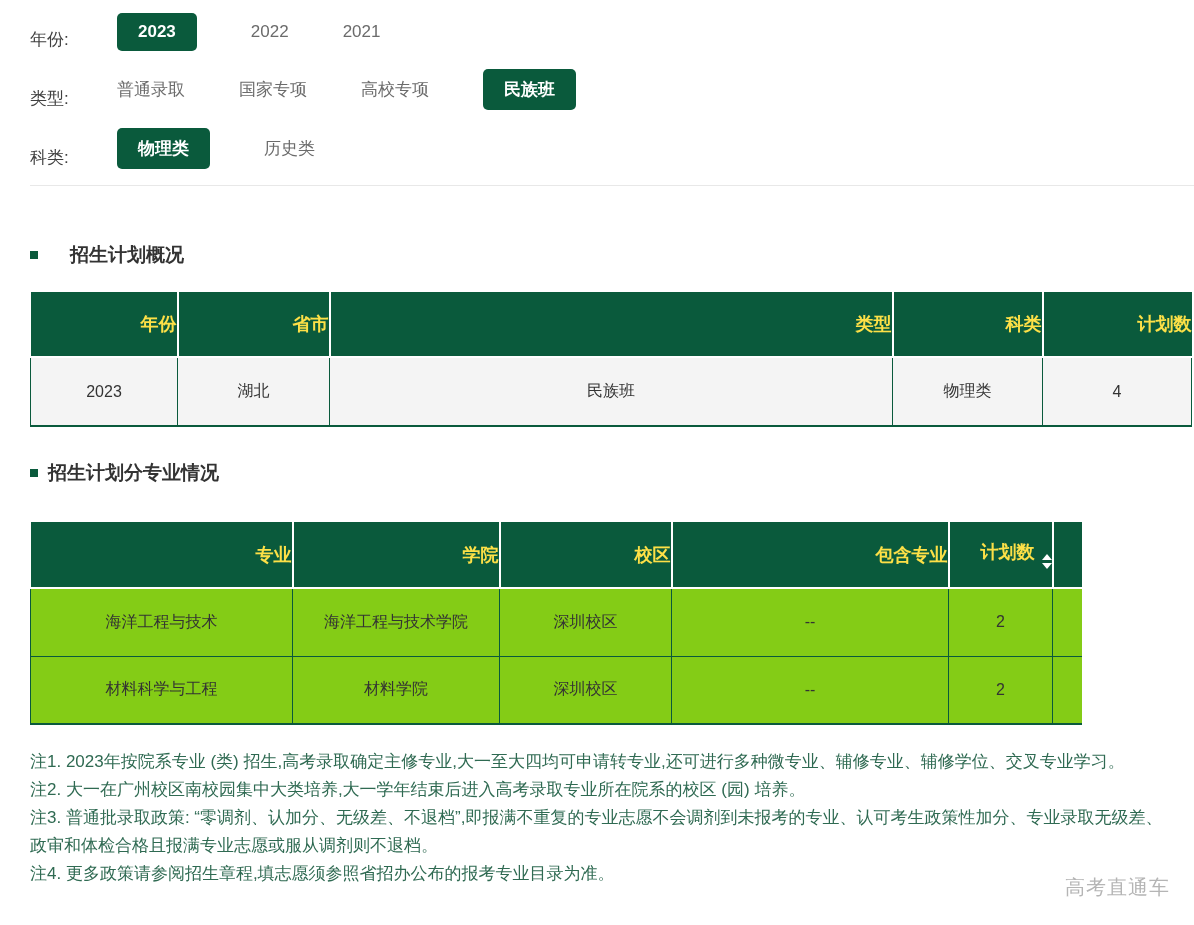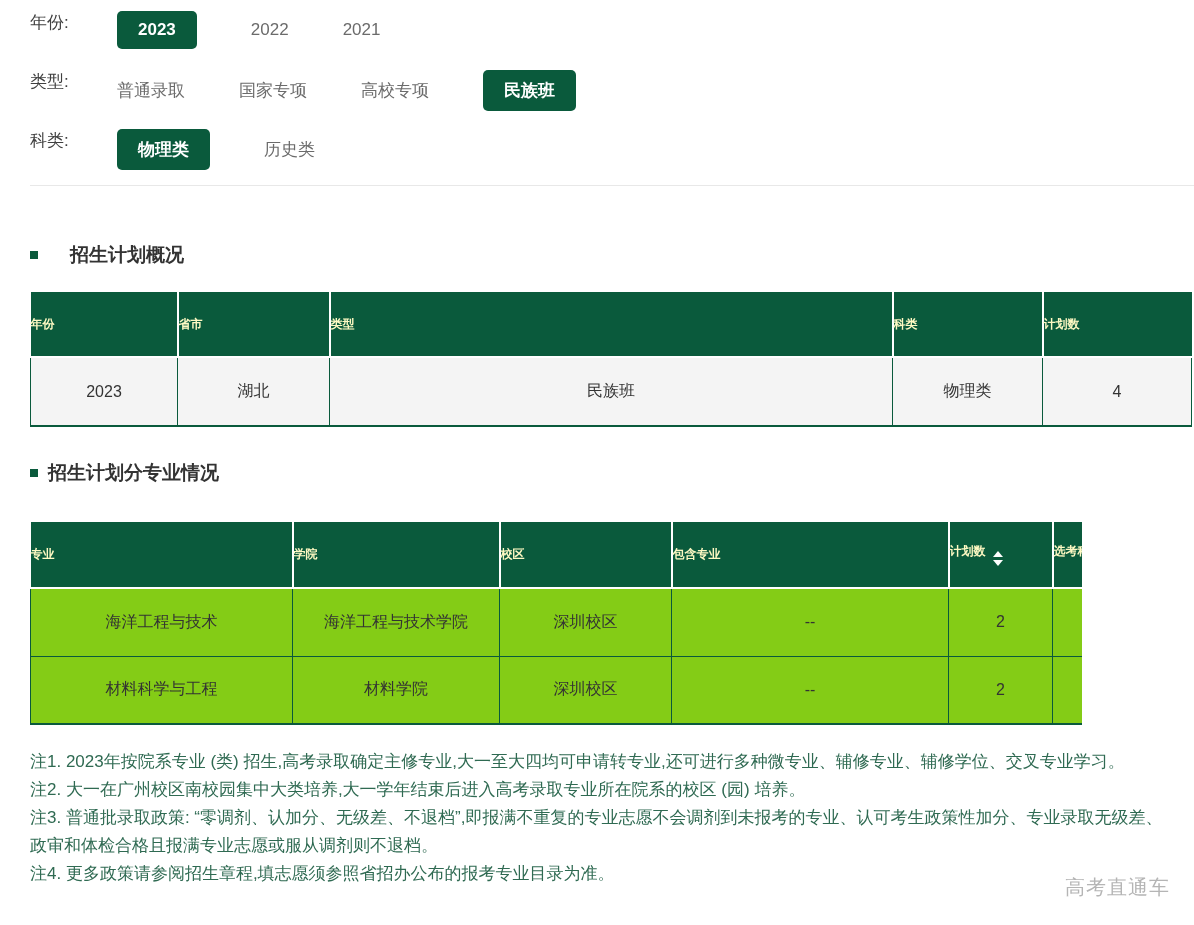--- a/index.html
+++ b/index.html
@@ -5,42 +5,42 @@
   * { margin:0; padding:0; box-sizing:border-box; }
   html,body { background:#fff; }
   body {
     width:1194px; height:925px;
     font-family:"Liberation Sans","DejaVu Sans",sans-serif;
     color:#333; overflow:hidden; position:relative;
   }
 
   
   .filters { padding:11px 0 0 30px; }
-  .filter-row { display:flex; align-items:flex-start; height:40px; margin-bottom:19px; }
+  .filter-row { display:flex; align-items:flex-end; height:40px; margin-bottom:19px; }
   .filter-label { width:87px; font-size:17px; color:#404040; flex:0 0 auto; }
   .filter-options { display:flex; align-items:center; gap:54px; }
   .opt { font-size:17px; color:#6b6b6b; cursor:pointer; white-space:nowrap; }
   .opt.active {
     background:#0a5a3c; color:#fff; font-weight:bold;
     border-radius:5px; padding:9px 21px;
   }
   .divider { border-top:1px solid #e8e8e8; margin-left:30px; margin-top:-3px; }
 
   
   .section-title { display:flex; align-items:center; gap:10px; margin-left:30px; }
   .section-title .bullet { width:8px; height:8px; background:#0a5a3c; flex:0 0 auto; }
   .section-title .txt { font-size:19px; font-weight:600; color:#333; }
   #title1 { margin-top:56px;gap:32px; }
   #title2 { margin-top:33px; }
 
   
   table { border-collapse:collapse; table-layout:fixed; }
   th {
-    background:#0a5a3c; color:#fef9c3; font-size:12px; font-weight:bold;
-    text-align:left; border-left:2px solid #fff; border-bottom:2px solid #fff;
+    background:#0a5a3c; color:#fde047; font-size:18px; font-weight:bold;
+    text-align:right; border-left:2px solid #fff; border-bottom:2px solid #fff;
   }
   th:first-child { border-left:none; }
   td {
     background:#f4f4f4; border:1px solid #0a5a3c;
     font-size:16px; color:#333; text-align:center;
   }
   tr:last-child td { border-bottom-width:2px; }
 
   .overview-wrap { margin:24px 0 0 30px; }
   table.overview { width:1161px; }

